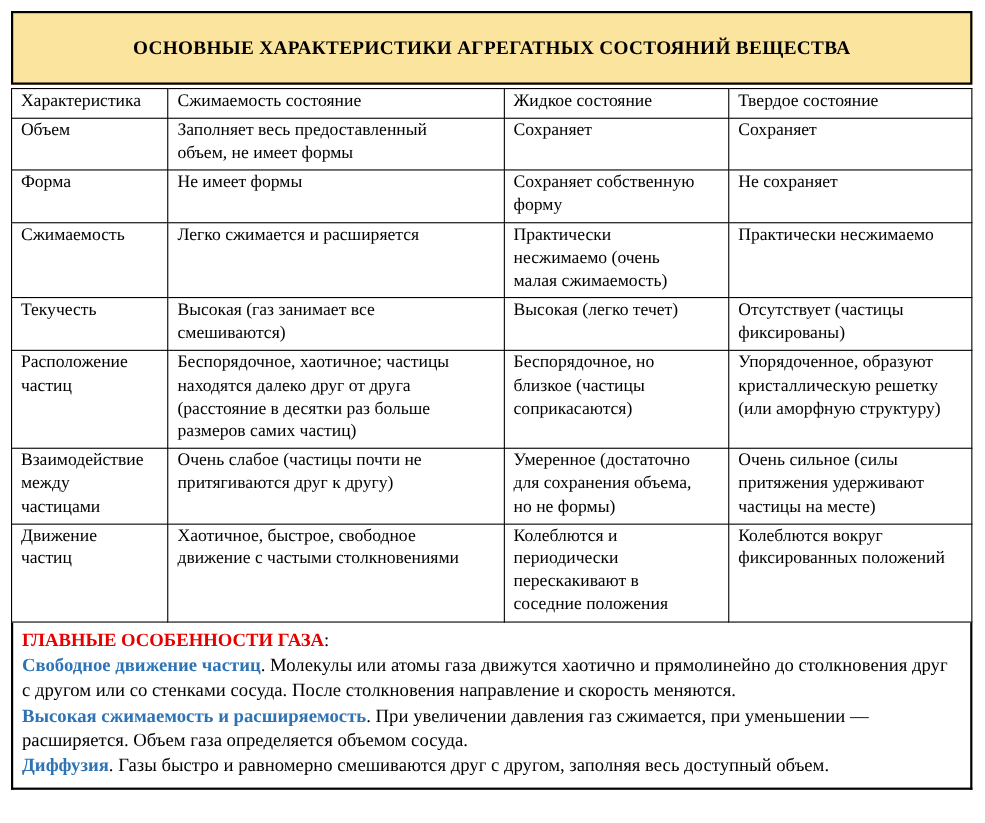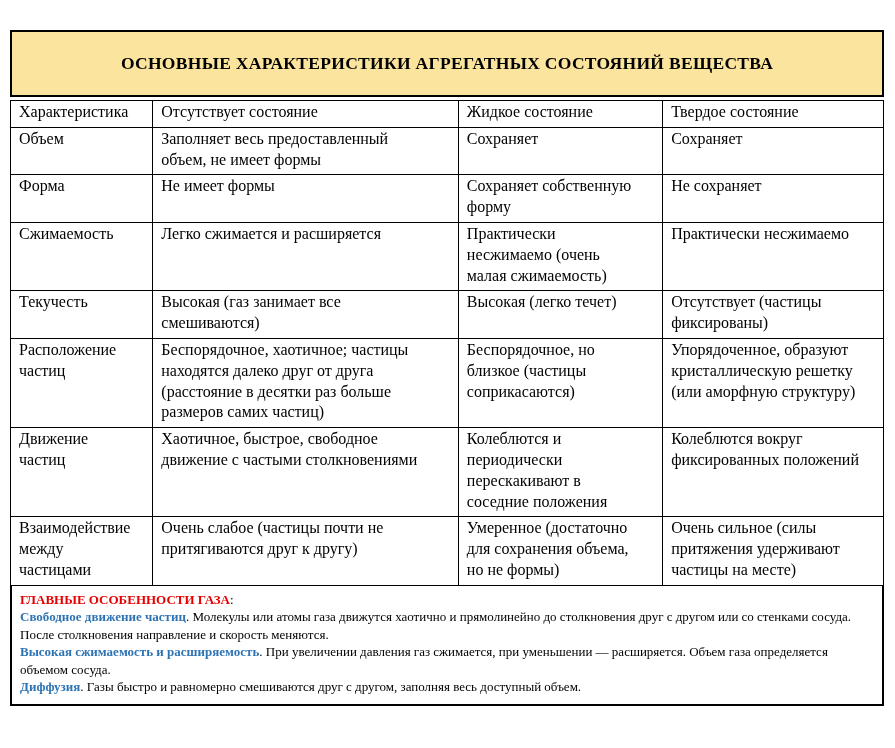--- a/index.html
+++ b/index.html
@@ -14,21 +14,20 @@
   .title-box {
     border: 2px solid var(--border, #000);
     background: var(--title-bg, #FBE49E);
     text-align: center;
     padding: 21px 8px;
     font-weight: bold;
     font-size: 17.5px;
     letter-spacing: 0.3px;
     margin-bottom: 3px;
     box-sizing: border-box;
-    margin-top: 20px;
   }
 
   table.states {
     width: 100%;
     border-collapse: collapse;
     table-layout: fixed;
     font-size: 16px;
   }
   table.states th, table.states td {
     border: 1.6px solid var(--border, #000);
@@ -42,21 +41,21 @@
   td.just { text-align: justify; }
   col.c0 { width: 16.3%; }
   col.c1 { width: 35.0%; }
   col.c2 { width: 23.4%; }
   col.c3 { width: 25.3%; }
 
   .features {
     border: 2px solid var(--border, #000);
     border-top: none;
     padding: 5px 12px 8px 8px;
-    font-size: 13px;
+    font-size: 17px;
     line-height: 1.35;
     box-sizing: border-box;
   }
   .features p { margin: 0; }
   .red-bold { color: var(--heading-red, #E60000); font-weight: bold; }
   .term { color: var(--term-blue, #2E74B5); font-weight: bold; }
 </style>
 </head>
 <body>
 
@@ -69,21 +68,21 @@
   <table class="states">
     <colgroup>
       <col class="c0">
         <col class="c1">
         <col class="c2">
         <col class="c3">
     </colgroup>
     <thead>
       <tr>
         <th>Характеристика</th>
-        <th>Отсутствует состояние</th>
+        <th>Сжимаемость состояние</th>
         <th>Жидкое состояние</th>
         <th>Твердое состояние</th>
       </tr>
     </thead>
     <tbody>
       <tr>
         <td>Объем</td>
         <td class="just">Заполняет весь предоставленный объем, не имеет формы</td>
         <td>Сохраняет</td>
         <td>Сохраняет</td>
@@ -106,30 +105,30 @@
         <td>Высокая (легко течет)</td>
         <td class="just">Отсутствует (частицы фиксированы)</td>
       </tr>
       <tr>
         <td>Расположение частиц</td>
         <td>Беспорядочное, хаотичное; частицы находятся далеко друг от друга (расстояние в десятки раз больше размеров самих частиц)</td>
         <td>Беспорядочное, но близкое (частицы соприкасаются)</td>
         <td>Упорядоченное, образуют кристаллическую решетку (или аморфную структуру)</td>
       </tr>
       <tr>
+        <td>Взаимодействие между частицами</td>
+        <td>Очень слабое (частицы почти не притягиваются друг к другу)</td>
+        <td>Умеренное (достаточно для сохранения объема, но не формы)</td>
+        <td>Очень сильное (силы притяжения удерживают частицы на месте)</td>
+      </tr>
+      <tr>
         <td>Движение частиц</td>
         <td>Хаотичное, быстрое, свободное движение с частыми столкновениями</td>
         <td>Колеблются и периодически перескакивают в соседние положения</td>
         <td>Колеблются вокруг фиксированных положений</td>
-      </tr>
-      <tr>
-        <td>Взаимодействие между частицами</td>
-        <td>Очень слабое (частицы почти не притягиваются друг к другу)</td>
-        <td>Умеренное (достаточно для сохранения объема, но не формы)</td>
-        <td>Очень сильное (силы притяжения удерживают частицы на месте)</td>
       </tr>
     </tbody>
   </table>
 
   <div class="features">
     <p><span class="red-bold">ГЛАВНЫЕ ОСОБЕННОСТИ ГАЗА</span><span>:</span></p>
     <p><span class="term">Свободное движение частиц</span><span>. Молекулы или атомы газа движутся хаотично и прямолинейно до столкновения друг с другом или со стенками сосуда. После столкновения направление и скорость меняются.</span></p>
     <p><span class="term">Высокая сжимаемость и расширяемость</span><span>. При увеличении давления газ сжимается, при уменьшении — расширяется. Объем газа определяется объемом сосуда.</span></p>
     <p><span class="term">Диффузия</span><span>. Газы быстро и равномерно смешиваются друг с другом, заполняя весь доступный объем.</span></p>
   </div>

